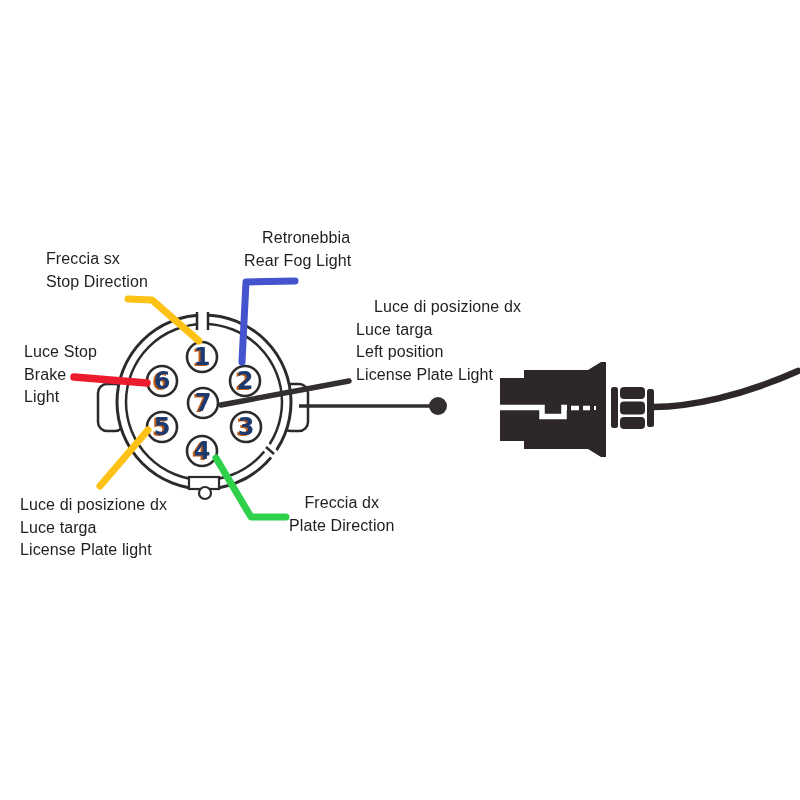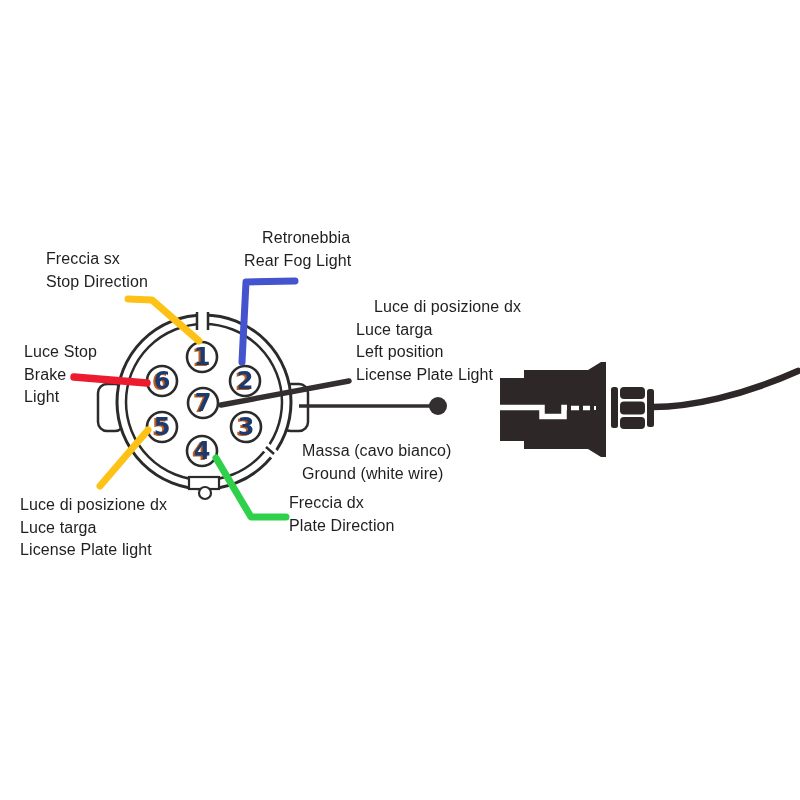--- a/index.html
+++ b/index.html
@@ -129,23 +129,19 @@
     <div>Brake</div>
     <div>Light</div>
   </div>
 
   <div class="label" style="left:20px;top:494px;">
     <div>Luce di posizione dx</div>
     <div>Luce targa</div>
     <div>License Plate light</div>
   </div>
 
-  <div class="label" style="left:302px;top:440px;">
-    <div>Massa (cavo bianco)</div>
-    <div>Ground (white wire)</div>
-  </div>
 
-  <div class="label" style="left:289px;top:492px;">
+  <div class="label" style="left:289px;top:492px;text-align:center;">
     <div>Freccia dx</div>
     <div>Plate Direction</div>
   </div>
 
 </div>
 
 </body></html>

